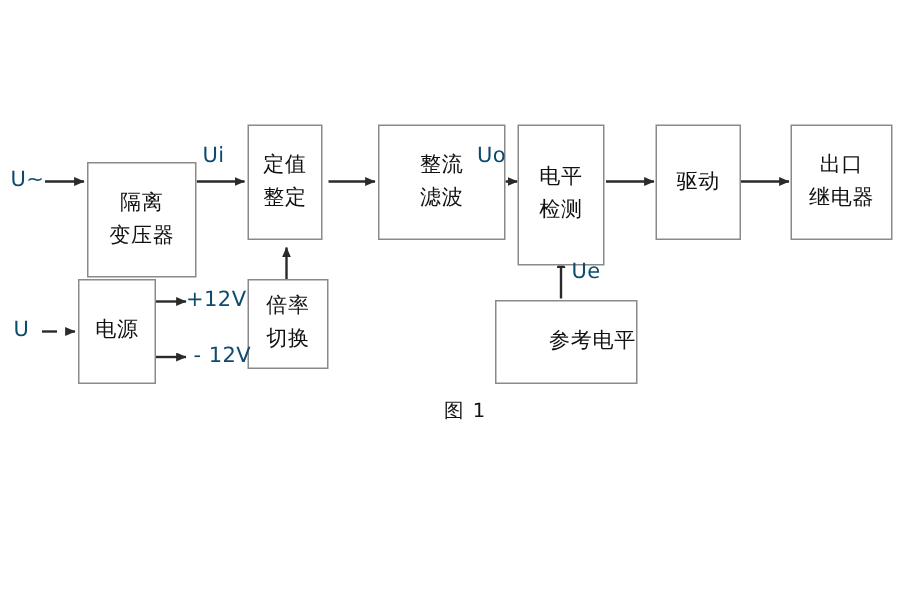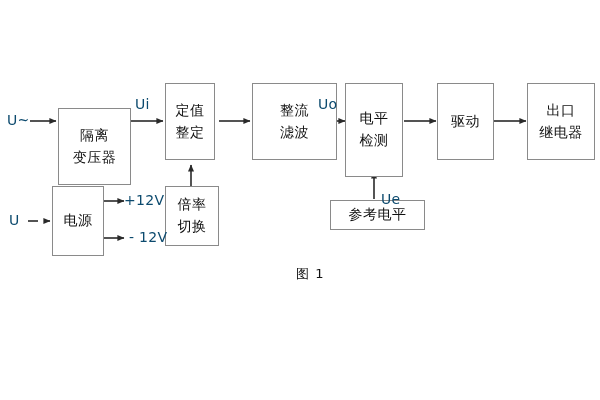--- a/index.html
+++ b/index.html
@@ -122,33 +122,33 @@
 
   <div class="box one" style="left:52px;top:186px;width:52px;height:70px;">
     <span class="ln">电源</span>
   </div>
 
   <div class="box" style="left:165px;top:186px;width:54px;height:60px;">
     <span class="ln">倍率</span>
     <span class="ln">切换</span>
   </div>
 
-  <div class="box one" style="left:330px;top:200px;width:95px;height:30px;">
+  <div class="box one" style="left:330px;top:200px;width:95px;height:56px;align-items:flex-end;">
     <span class="ln">参考电平</span>
   </div>
 
   <span class="lbl" style="left:7px;top:112px;">U~</span>
 
   <span class="lbl" style="left:9px;top:212px;">U</span>
 
   <span class="lbl" style="left:135px;top:96px;">Ui</span>
 
   <span class="lbl" style="left:318px;top:96px;">Uo</span>
 
-  <span class="lbl" style="left:381px;top:173px;margin-top:18px;">Ue</span>
+  <span class="lbl" style="left:381px;top:173px;">Ue</span>
 
   <span class="lbl" style="left:124px;top:192px;">+12V</span>
 
   <span class="lbl" style="left:129px;top:229px;">- 12V</span>
 
   <span class="caption" style="left:296px;top:265px;">图 1</span>
 
 </div>
 
 </body></html>

